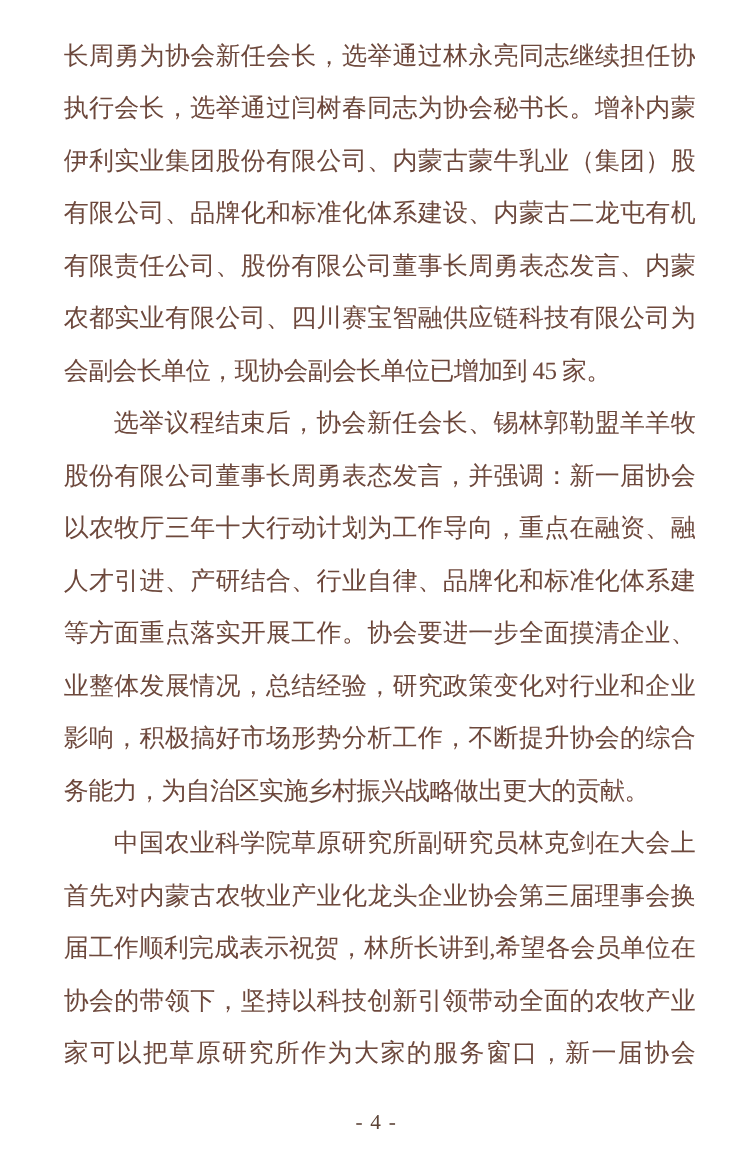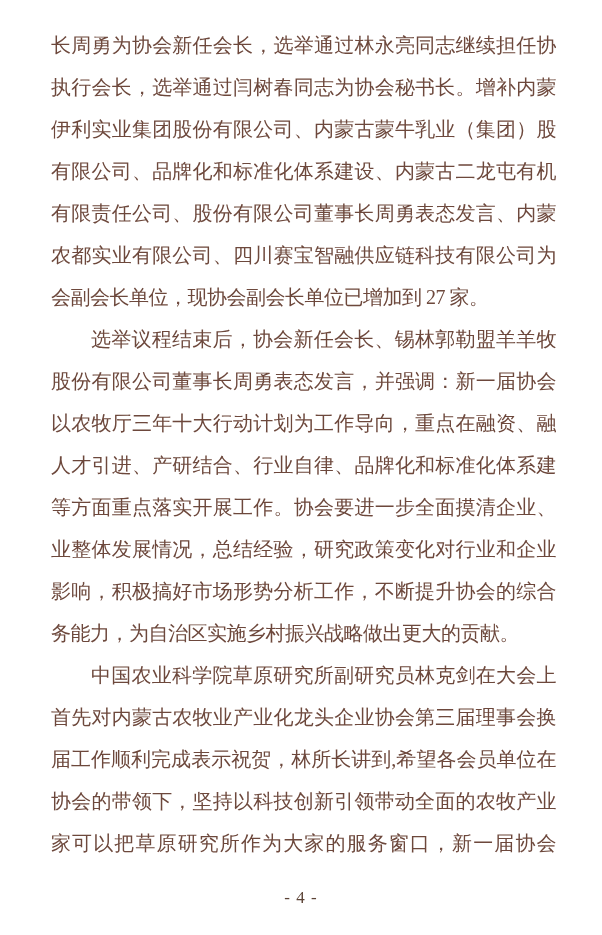--- a/index.html
+++ b/index.html
@@ -56,21 +56,21 @@
 <body>
 
 <div class="page">
   <div class="body-text">
     <p class="line">长周勇为协会新任会长，选举通过林永亮同志继续担任协会</p>
     <p class="line">执行会长，选举通过闫树春同志为协会秘书长。增补内蒙古</p>
     <p class="line">伊利实业集团股份有限公司、内蒙古蒙牛乳业（集团）股份</p>
     <p class="line">有限公司、品牌化和标准化体系建设、内蒙古二龙屯有机农业</p>
     <p class="line">有限责任公司、股份有限公司董事长周勇表态发言、内蒙古</p>
     <p class="line">农都实业有限公司、四川赛宝智融供应链科技有限公司为协</p>
-    <p class="line para-end">会副会长单位，现协会副会长单位已增加到 27 家。</p>
+    <p class="line para-end">会副会长单位，现协会副会长单位已增加到 45 家。</p>
     <p class="line indent">选举议程结束后，协会新任会长、锡林郭勒盟羊羊牧业</p>
     <p class="line">股份有限公司董事长周勇表态发言，并强调：新一届协会工</p>
     <p class="line">以农牧厅三年十大行动计划为工作导向，重点在融资、融智、</p>
     <p class="line">人才引进、产研结合、行业自律、品牌化和标准化体系建设</p>
     <p class="line">等方面重点落实开展工作。协会要进一步全面摸清企业、行</p>
     <p class="line">业整体发展情况，总结经验，研究政策变化对行业和企业的</p>
     <p class="line">影响，积极搞好市场形势分析工作，不断提升协会的综合服</p>
     <p class="line para-end">务能力，为自治区实施乡村振兴战略做出更大的贡献。</p>
     <p class="line indent">中国农业科学院草原研究所副研究员林克剑在大会上</p>
     <p class="line">首先对内蒙古农牧业产业化龙头企业协会第三届理事会换</p>

